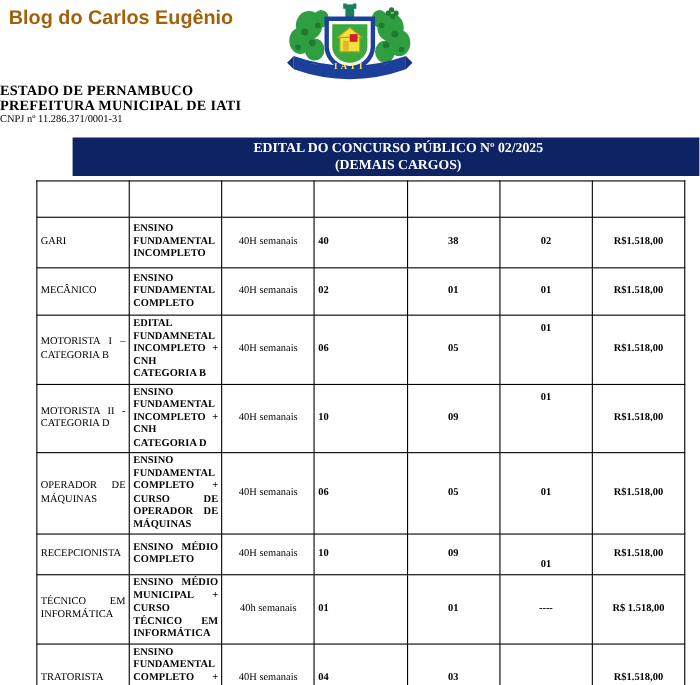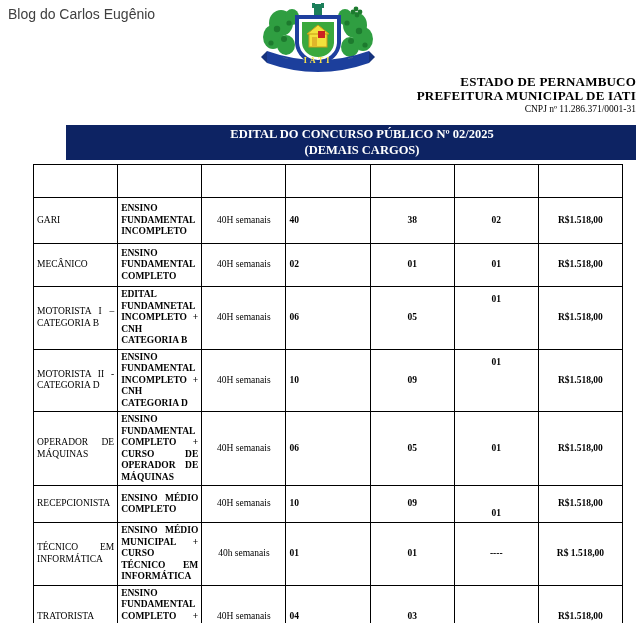--- a/index.html
+++ b/index.html
@@ -1,23 +1,23 @@
 <!DOCTYPE html>
 <html><head>
 <meta charset="utf-8">
 <style>
   html,body{margin:0;padding:0;background:#fff;}
   .page{position:relative;width:636px;height:623px;background:#fff;overflow:hidden;
         font-family:"Liberation Serif", serif;color:#000;}
   .blog-title{position:absolute;top:6px;left:8px;font-family:"Liberation Sans",sans-serif;
-              font-weight:normal;font-size:14px;color:#404040;}
-  .header{padding-top:3px;text-align:right;}
+              font-weight:bold;font-size:18px;color:#a16207;}
+  .header{padding-top:3px;text-align:left;}
   .logo{display:block;margin:0 auto;}
   .h-line1,.h-line2{font-weight:bold;font-size:13px;line-height:14px;letter-spacing:.2px;}
-  .h-cnpj{font-size:9.5px;line-height:11px;margin-top:1px;padding-left:32px;}
+  .h-cnpj{font-size:9.5px;line-height:11px;margin-top:1px;}
   .h-addr{font-size:10px;line-height:12px;}
   .banner{margin:10px auto 0 66px;width:592px;background:#0d2363;color:#fff;text-align:center;
           font-weight:bold;font-size:12.5px;line-height:16px;padding:1px 0 2px 0;}
   .doc-table{border-collapse:collapse;margin:4px 0 0 33px;table-layout:fixed;width:590px;}
   .doc-table td{border:1px solid #000;font-size:9.5px;line-height:11.5px;
                 padding:2px 3px;vertical-align:middle;overflow:hidden;}
   .doc-table thead td{height:28px;}
   .col-cargo{width:112px;font-weight:normal;text-align:justify;padding-left:4px;}
   .col-esc{width:102px;font-weight:bold;text-align:justify;padding-left:4px;}
   .col-carga{width:121px;text-align:center;}

